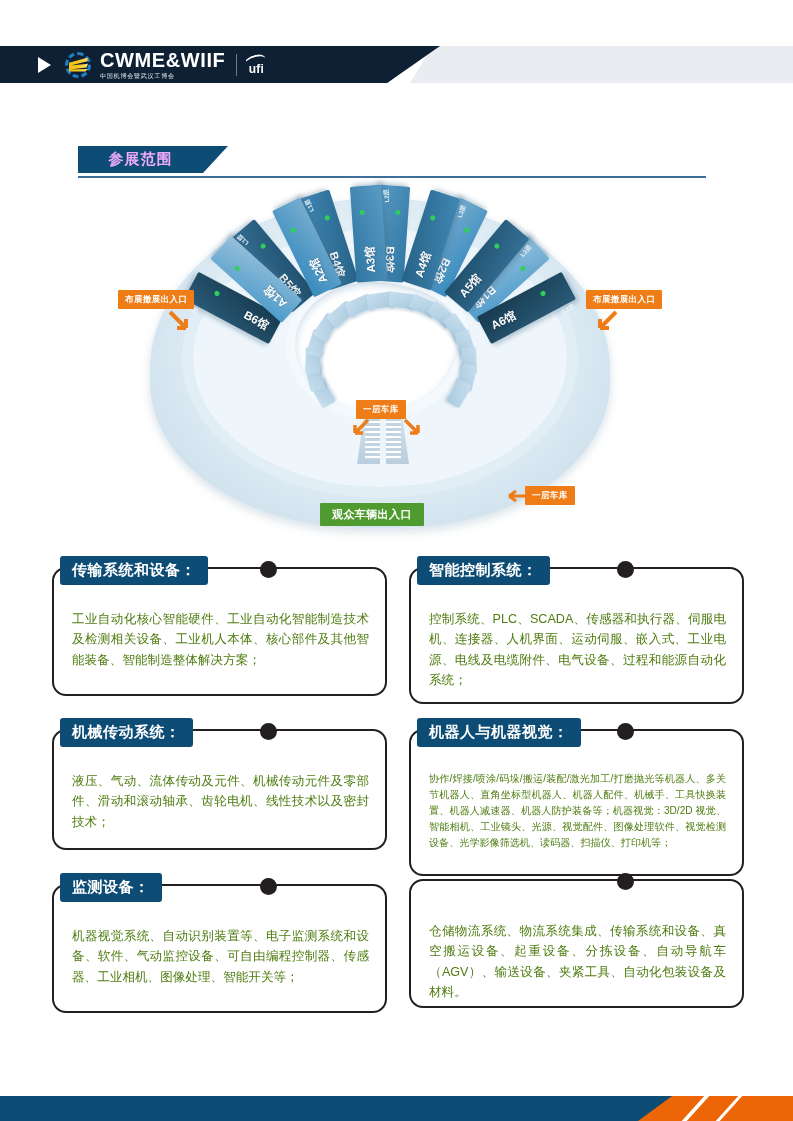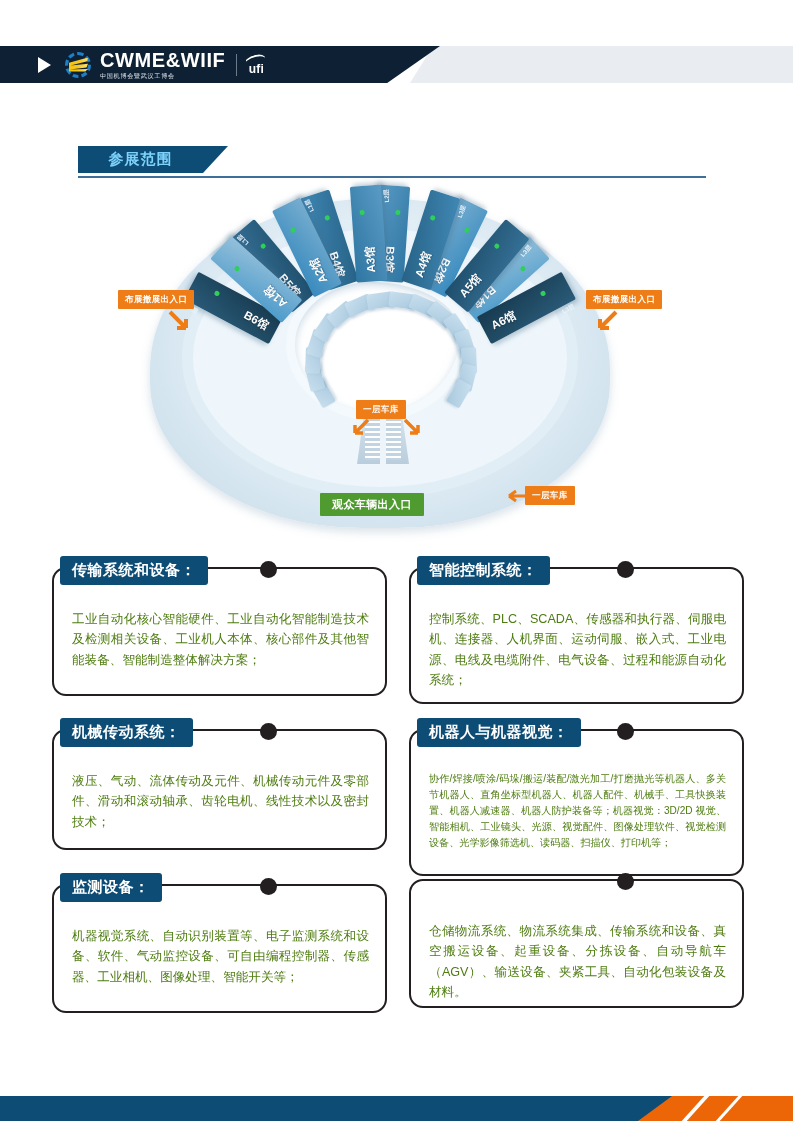--- a/index.html
+++ b/index.html
@@ -50,21 +50,21 @@
   .ufi-swoosh:after {
     content:""; position:absolute; left:-2px; top:1px; width:22px; height:12px;
     border-top: 2.5px solid #fff; border-radius: 60% 40% 0 0; transform: rotate(-12deg);
   }
   .ufi-word { font-size: 12px; font-weight: bold; letter-spacing:.2px; margin-top:1px;}
 
   
   .sec-title-wrap { position: absolute; left: 78px; top: 146px; width: 640px; height: 40px; }
   .sec-badge {
     position:absolute; left:0; top:0; width: 125px; height: 27px;
-    background:#0c4c75; color:#7dd3fc;
+    background:#0c4c75; color:#f0abfc;
     font-size: 15px; font-weight: bold; letter-spacing: 1px;
     display:flex; align-items:center; justify-content:center;
   }
   .sec-badge-tail {
     position:absolute; left:125px; top:0; width: 25px; height: 27px;
     background:#0c4c75; clip-path: polygon(0 0, 100% 0, 0 100%);
   }
   .sec-en {
     position:absolute; left: 127px; top: -2px;
     font-size: 21px; color:#1e4d78; letter-spacing: .5px;
@@ -321,21 +321,21 @@
     </svg>
 
     <div class="callout orange" style="left:236px; top:210px;">一层车库</div>
     <svg class="arrow-svg" style="left:230px; top:228px;" width="22" height="22" viewBox="0 0 22 22">
       <path d="M18 2 L5 15 M5 15 L13 15 M5 15 L5 7" stroke="#ef7d17" stroke-width="3.5" fill="none"></path>
     </svg>
     <svg class="arrow-svg" style="left:281px; top:228px;" width="22" height="22" viewBox="0 0 22 22">
       <path d="M4 2 L17 15 M17 15 L9 15 M17 15 L17 7" stroke="#ef7d17" stroke-width="3.5" fill="none"></path>
     </svg>
 
-    <div class="callout green" style="left:200px; top:303px;">观众车辆出入口</div>
+    <div class="callout green" style="left:200px; top:313px;">观众车辆出入口</div>
 
     <div class="callout orange" style="left:405px; top:296px;">一层车库</div>
     <svg class="arrow-svg" style="left:385px; top:299px;" width="24" height="14" viewBox="0 0 24 14">
       <path d="M22 7 L4 7 M4 7 L11 2 M4 7 L11 12" stroke="#ef7d17" stroke-width="3" fill="none"></path>
     </svg>
   </div>
 
   <div class="cards">
       <div class="card" style="left: 0px; top: 0px; width: 335px; height: 140px;">
         <div class="card-body">

